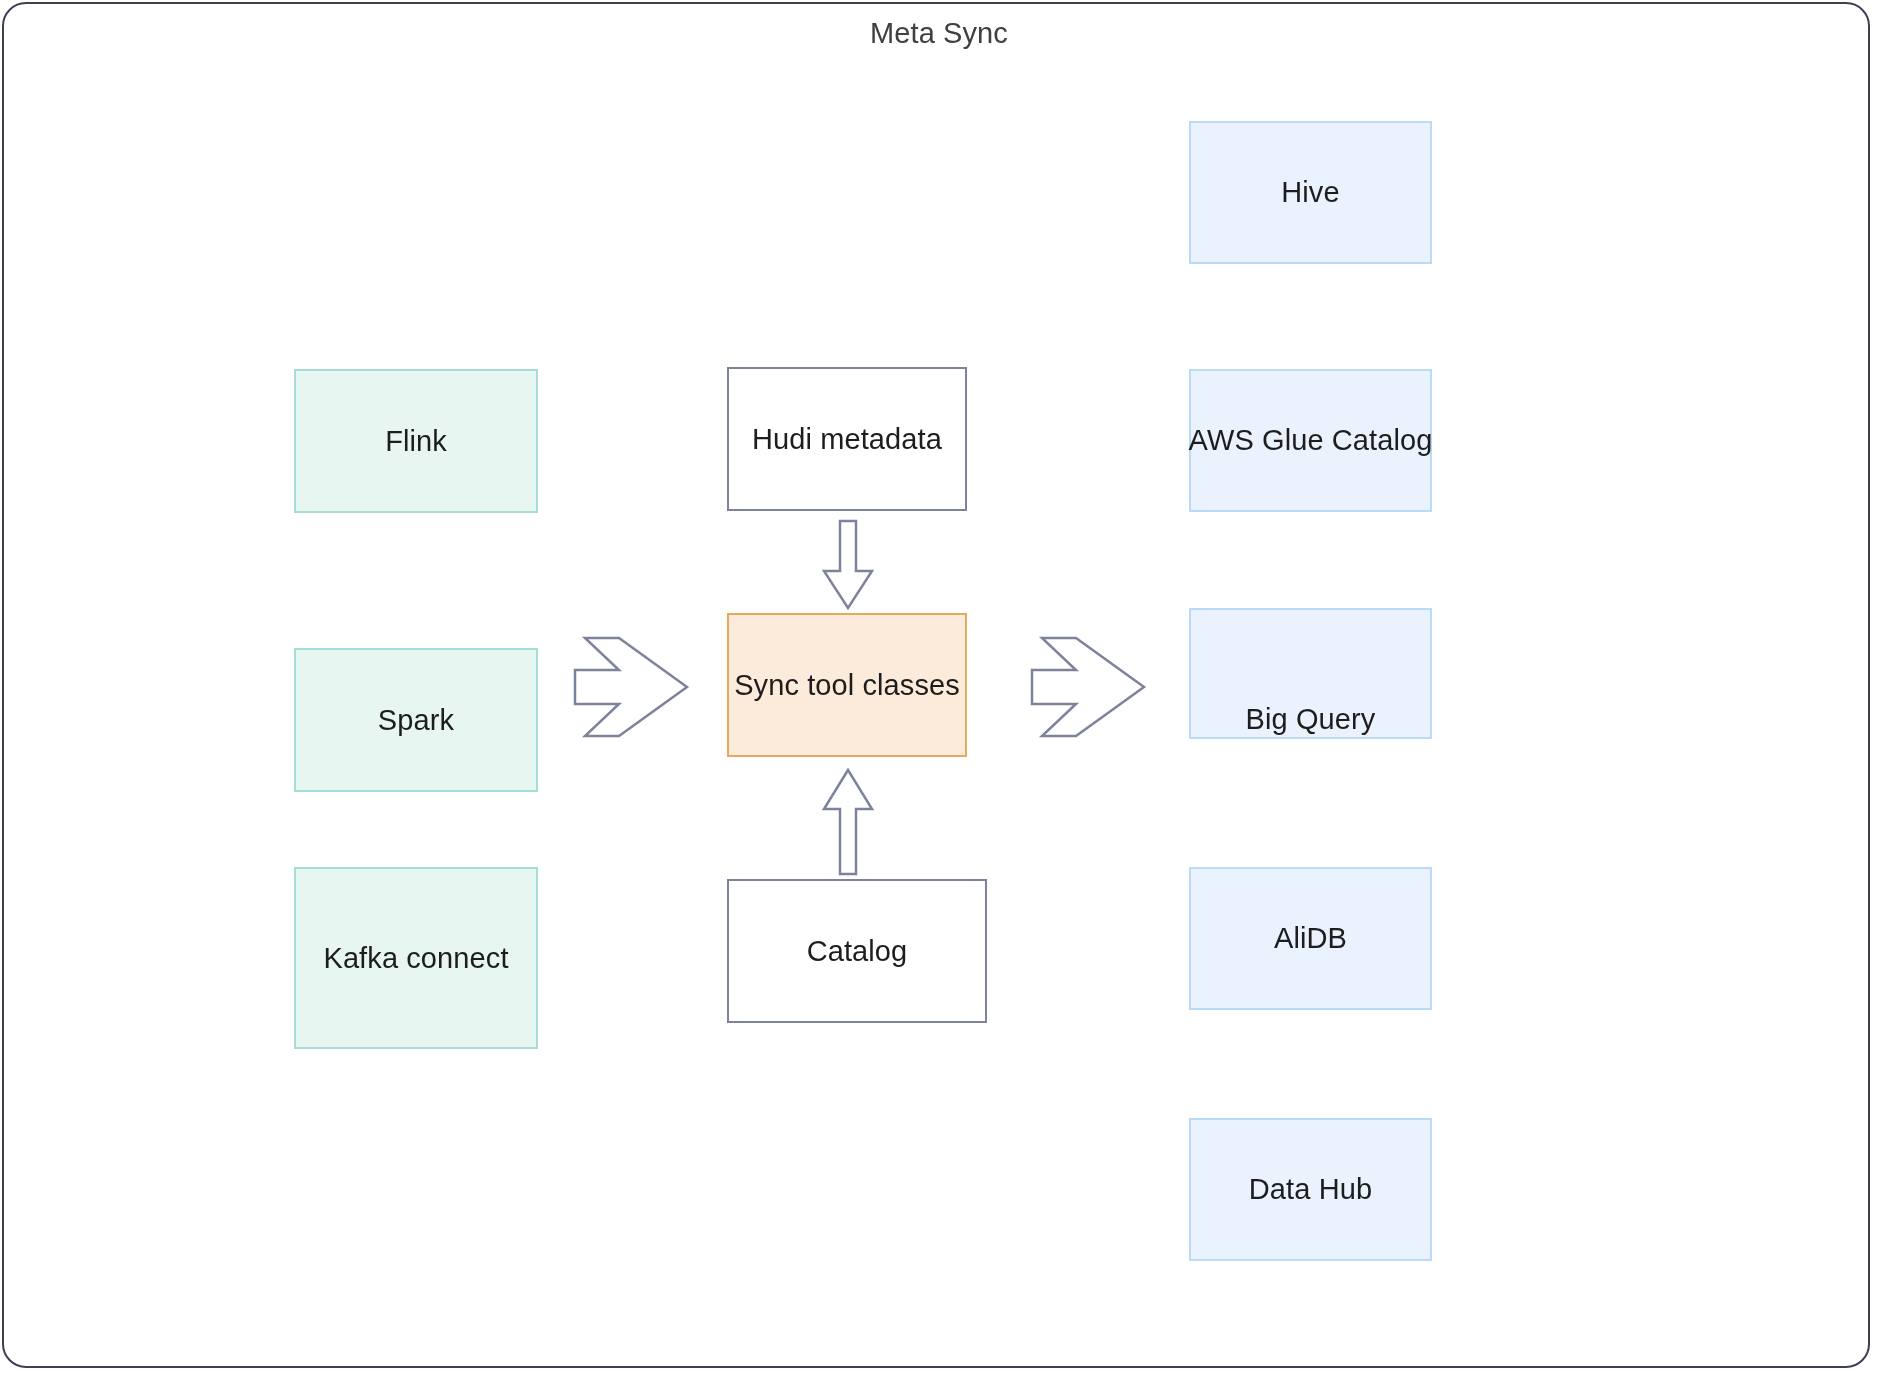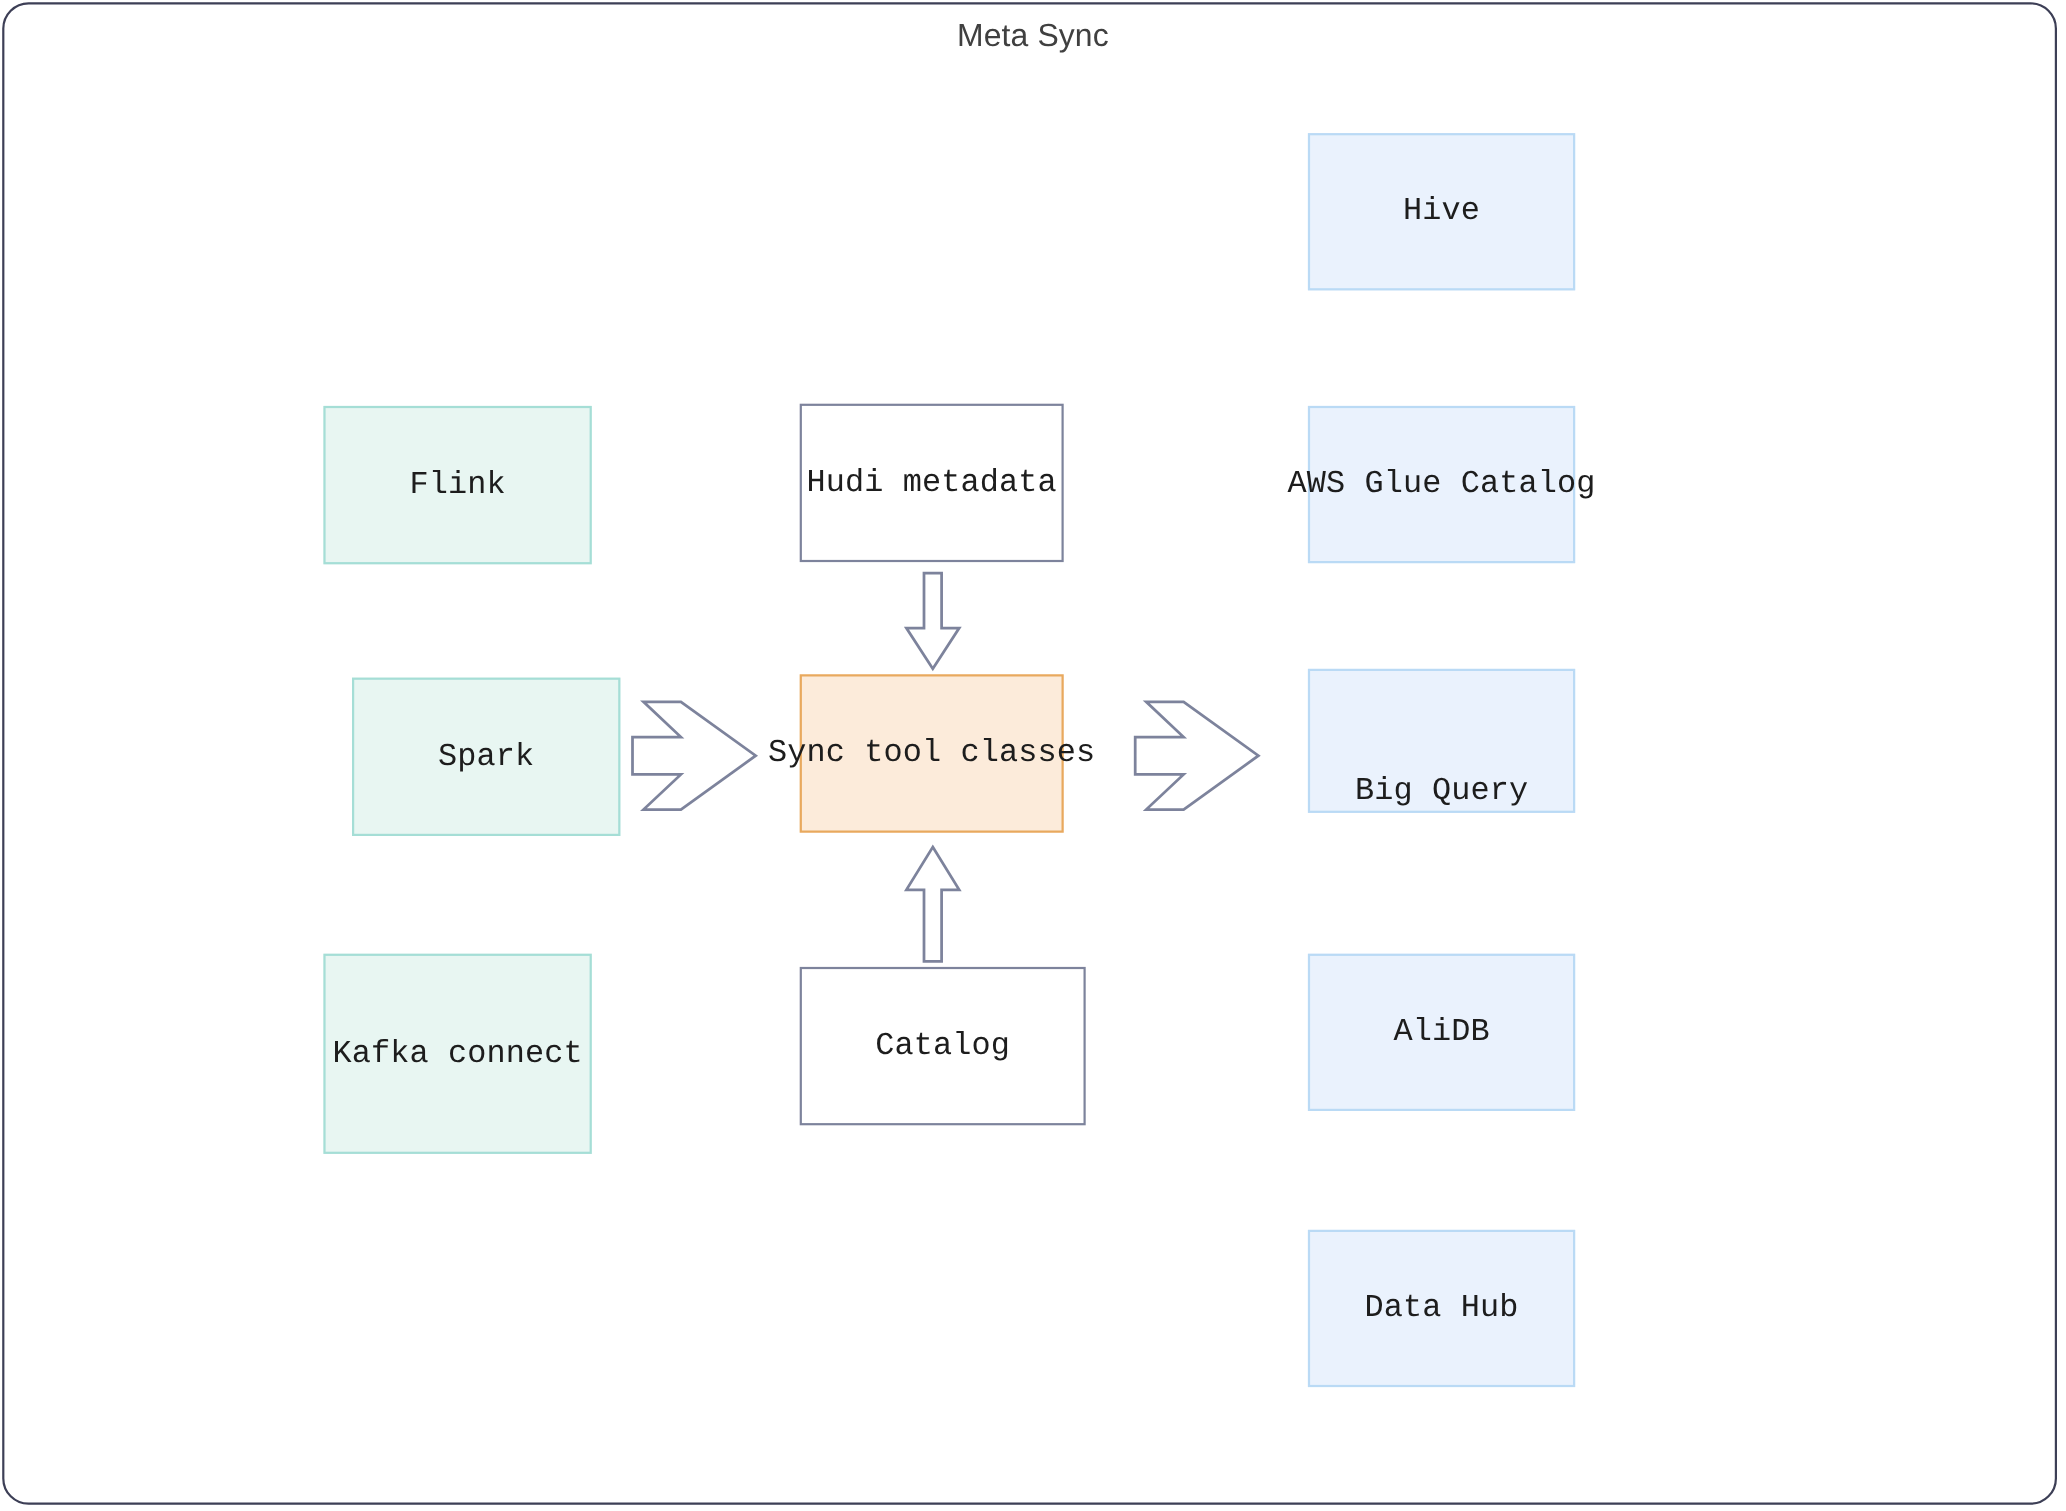--- a/index.html
+++ b/index.html
@@ -53,21 +53,20 @@
     box-sizing: border-box;
     display: flex;
     align-items: center;
     justify-content: center;
     font-size: 29px;
     color: #1d1d1d;
     line-height: 1.2;
     text-align: center;
     white-space: nowrap;
     letter-spacing: 0.1px;
-    font-family: Liberation Mono, monospace;
   }
 
   .node.src {
     background: #e8f6f2;
     border: 2px solid #a5ded6;
   }
 
   .node.plain {
     background: #ffffff;
     border: 2px solid #7d839c;
@@ -96,21 +95,21 @@
 <div id="canvas">
 
   <div class="frame"></div>
 
   <div class="diagram-title">Meta Sync</div>
 
   <div class="node src" style="left:294px; top:369px; width:244px; height:144px;">
     <span>Flink</span>
   </div>
 
-  <div class="node src" style="left:294px; top:616px; width:244px; height:144px;margin-left:26px;">
+  <div class="node src" style="left:294px; top:648px; width:244px; height:144px;">
     <span>Spark</span>
   </div>
 
   <div class="node src" style="left:294px; top:867px; width:244px; height:182px;">
     <span>Kafka connect</span>
   </div>
 
   <div class="node center" style="left:727px; top:613px; width:240px; height:144px;">
     <span>Sync tool classes</span>
   </div>

